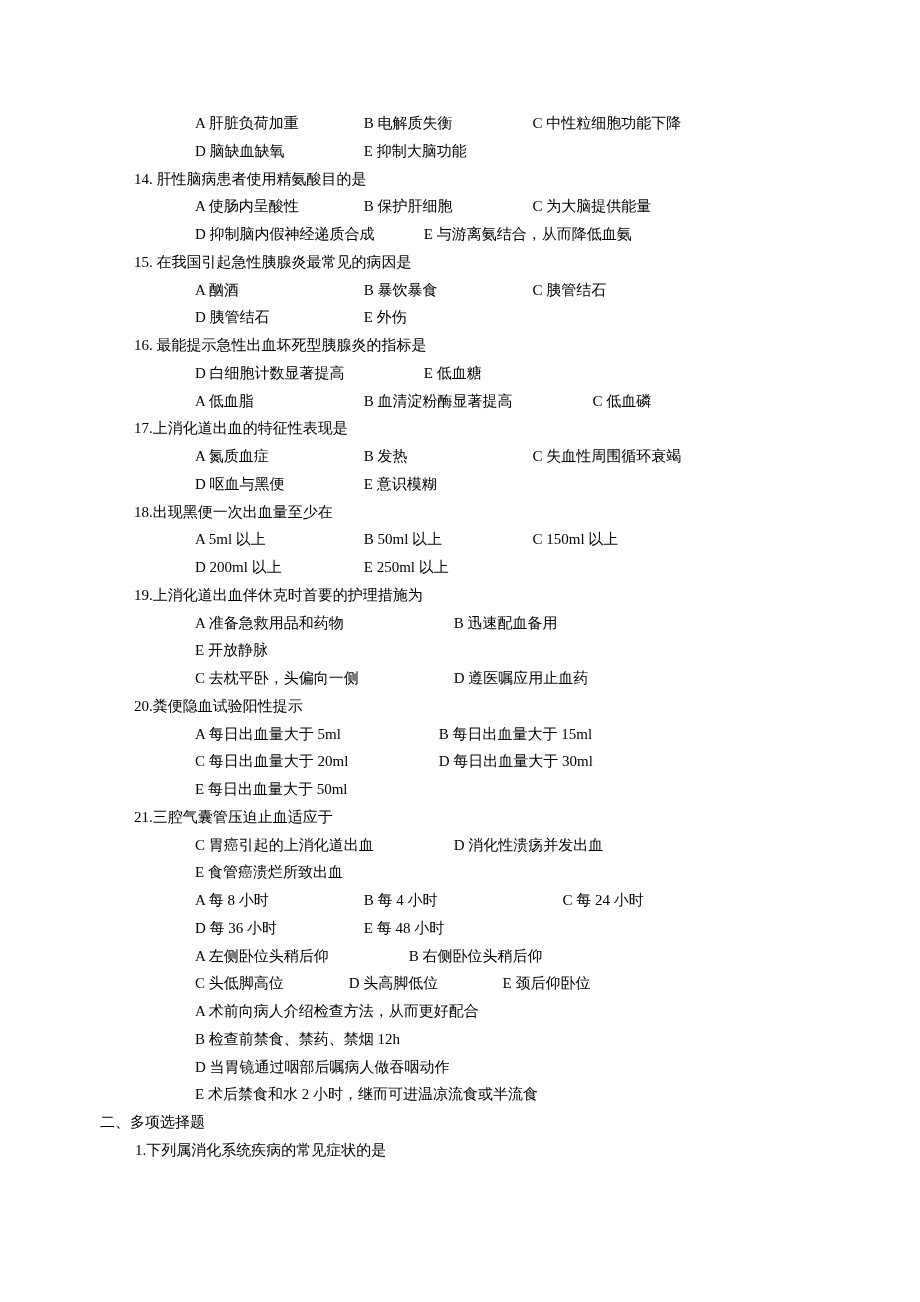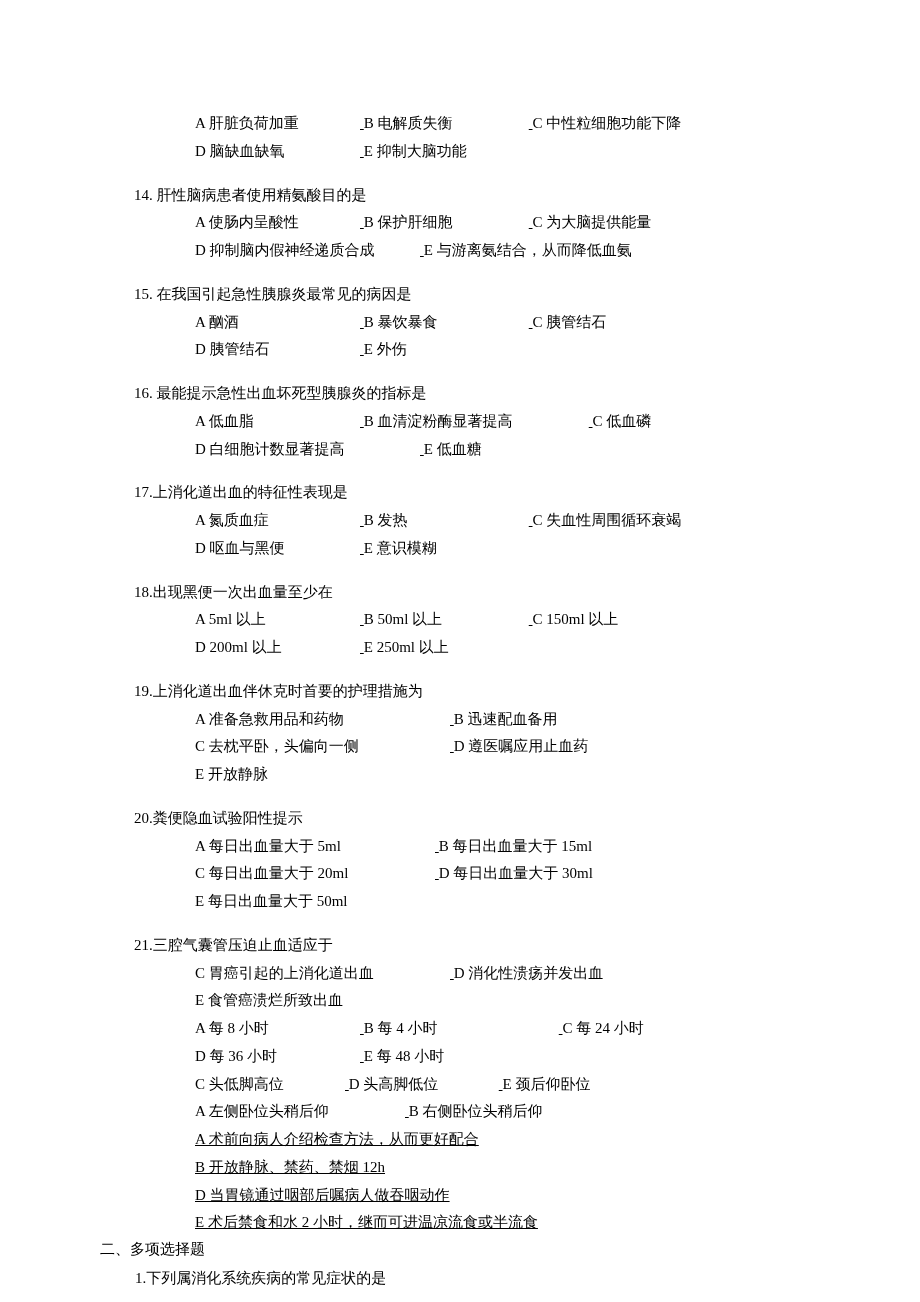--- a/index.html
+++ b/index.html
@@ -13,33 +13,30 @@
   }
   .page {
     width: 920px;
     min-height: 1302px;
     padding: 110px 60px 60px 100px;
     box-sizing: border-box;
   }
   .q-stem {
     padding-left: 65px;
     text-indent: -23px;
-    margin-top: 16px;
   }
   .q-stem.two-digit {
     padding-left: 65px;
     text-indent: -31px;
   }
   .q-opts {
     padding-left: 95px;
-    text-decoration: underline;
   }
   .sec-title {
     padding-left: 0px;
-    font-family: Liberation Mono, monospace;
   }
   .sub-stem {
     padding-left: 50px;
     text-indent: -15px;
   }
   .opt {
     display: inline-block;
   }
 </style>
 </head>
@@ -74,27 +71,27 @@
     <span class="opt" style="width:165px">B 暴饮暴食</span>
     <span class="opt">C 胰管结石</span>
   </div>
   <div class="q-opts">
     <span class="opt" style="width:165px">D 胰管结石</span>
     <span class="opt">E 外伤</span>
   </div>
 
   <div class="q-stem two-digit">16. 最能提示急性出血坏死型胰腺炎的指标是</div>
   <div class="q-opts">
+    <span class="opt" style="width:225px">D 白细胞计数显著提高</span>
+    <span class="opt">E 低血糖</span>
+  </div>
+  <div class="q-opts">
     <span class="opt" style="width:165px">A 低血脂</span>
     <span class="opt" style="width:225px">B 血清淀粉酶显著提高</span>
     <span class="opt">C 低血磷</span>
-  </div>
-  <div class="q-opts">
-    <span class="opt" style="width:225px">D 白细胞计数显著提高</span>
-    <span class="opt">E 低血糖</span>
   </div>
 
   <div class="q-stem two-digit">17.上消化道出血的特征性表现是</div>
   <div class="q-opts">
     <span class="opt" style="width:165px">A 氮质血症</span>
     <span class="opt" style="width:165px">B 发热</span>
     <span class="opt">C 失血性周围循环衰竭</span>
   </div>
   <div class="q-opts">
     <span class="opt" style="width:165px">D 呕血与黑便</span>
@@ -111,25 +108,25 @@
     <span class="opt" style="width:165px">D 200ml 以上</span>
     <span class="opt">E 250ml  以上</span>
   </div>
 
   <div class="q-stem two-digit">19.上消化道出血伴休克时首要的护理措施为</div>
   <div class="q-opts">
     <span class="opt" style="width:255px">A 准备急救用品和药物</span>
     <span class="opt">B 迅速配血备用</span>
   </div>
   <div class="q-opts">
+    <span class="opt">E 开放静脉</span>
+  </div>
+  <div class="q-opts">
     <span class="opt" style="width:255px">C 去枕平卧，头偏向一侧</span>
     <span class="opt">D 遵医嘱应用止血药</span>
-  </div>
-  <div class="q-opts">
-    <span class="opt">E 开放静脉</span>
   </div>
 
   <div class="q-stem two-digit">20.粪便隐血试验阳性提示</div>
   <div class="q-opts">
     <span class="opt" style="width:240px">A 每日出血量大于 5ml</span>
     <span class="opt">B 每日出血量大于 15ml</span>
   </div>
   <div class="q-opts">
     <span class="opt" style="width:240px">C 每日出血量大于 20ml</span>
     <span class="opt">D 每日出血量大于 30ml</span>
@@ -151,30 +148,30 @@
     <span class="opt" style="width:165px">A 每 8 小时</span>
     <span class="opt" style="width:195px">B 每 4 小时</span>
     <span class="opt">C 每 24 小时</span>
   </div>
   <div class="q-opts">
     <span class="opt" style="width:165px">D 每 36 小时</span>
     <span class="opt">E 每 48 小时</span>
   </div>
 
   <div class="q-opts">
+    <span class="opt" style="width:210px">A 左侧卧位头稍后仰</span>
+    <span class="opt">B 右侧卧位头稍后仰</span>
+  </div>
+  <div class="q-opts">
     <span class="opt" style="width:150px">C 头低脚高位</span>
     <span class="opt" style="width:150px">D 头高脚低位</span>
     <span class="opt">E 颈后仰卧位</span>
   </div>
-  <div class="q-opts">
-    <span class="opt" style="width:210px">A 左侧卧位头稍后仰</span>
-    <span class="opt">B 右侧卧位头稍后仰</span>
-  </div>
 
   <div class="q-opts">A 术前向病人介绍检查方法，从而更好配合</div>
-  <div class="q-opts">B 开放静脉、禁药、禁烟 12h</div>
+  <div class="q-opts">B 检查前禁食、禁药、禁烟 12h</div>
   <div class="q-opts">D 当胃镜通过咽部后嘱病人做吞咽动作</div>
   <div class="q-opts">E 术后禁食和水 2 小时，继而可进温凉流食或半流食</div>
 
   <div class="sec-title">二、多项选择题</div>
   <div class="sub-stem">1.下列属消化系统疾病的常见症状的是</div>
 
 </div>
 
 </body></html>

